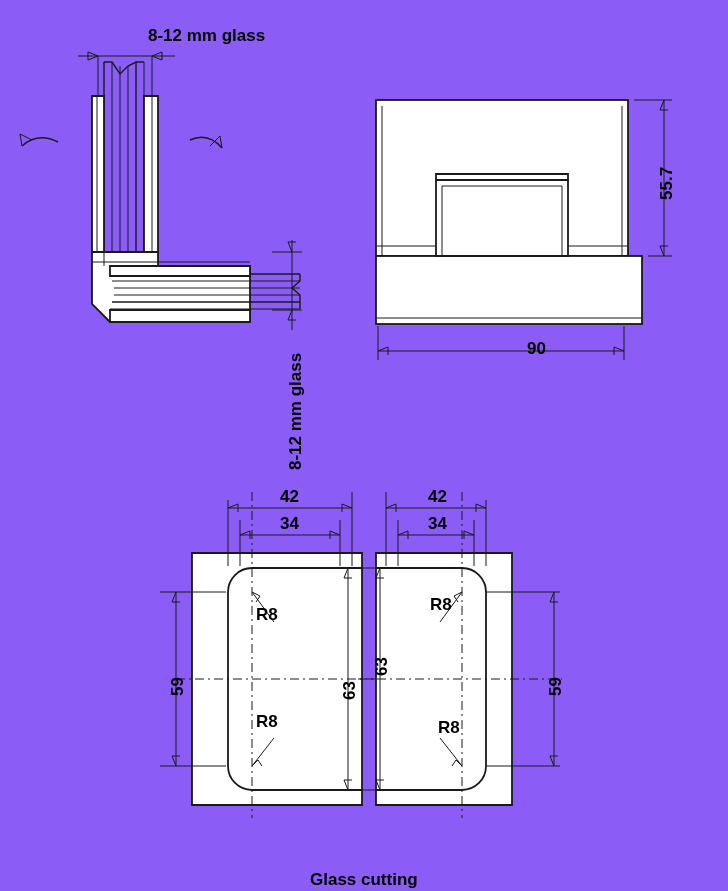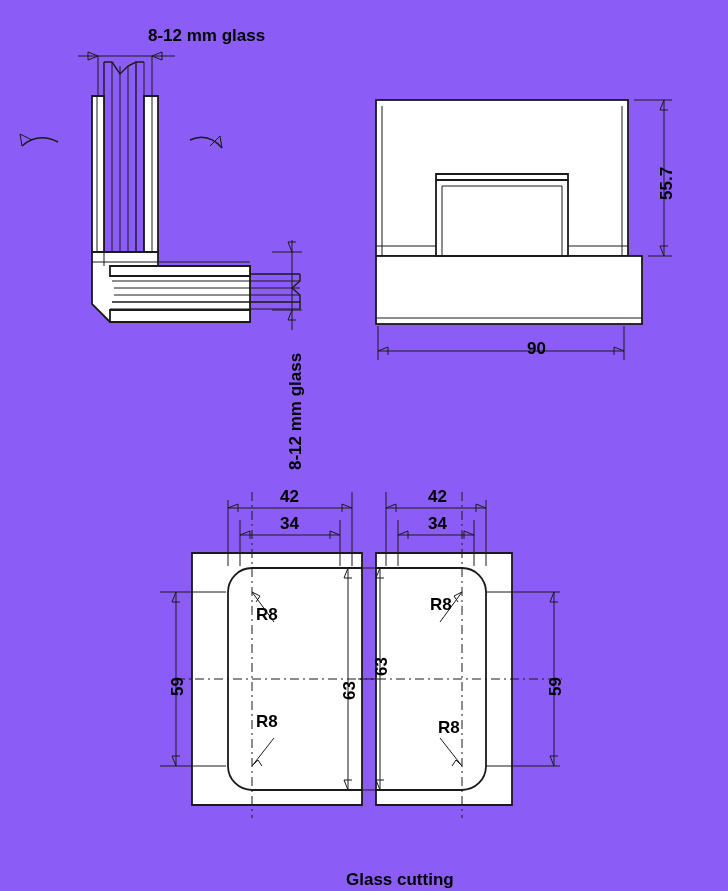--- a/index.html
+++ b/index.html
@@ -29,21 +29,20 @@
     transform-origin: 0 0;
     transform: rotate(-90deg);
   }
   .cap {
     position: absolute;
     font-family: "Liberation Sans", sans-serif;
     font-weight: bold;
     font-size: 17px;
     color: #000000;
     white-space: nowrap;
-    margin-left: 36px;
   }
   svg { position: absolute; left: 0; top: 0; }
   .ln { stroke: #1a1a1a; fill: none; }
   .thin { stroke-width: 1; }
   .med { stroke-width: 1.4; }
   .thick { stroke-width: 1.8; }
   .dash { stroke-dasharray: 9 4 2 4; stroke-width: 1; }
   .fillw { fill: #ffffff; }
 </style>
 </head>

